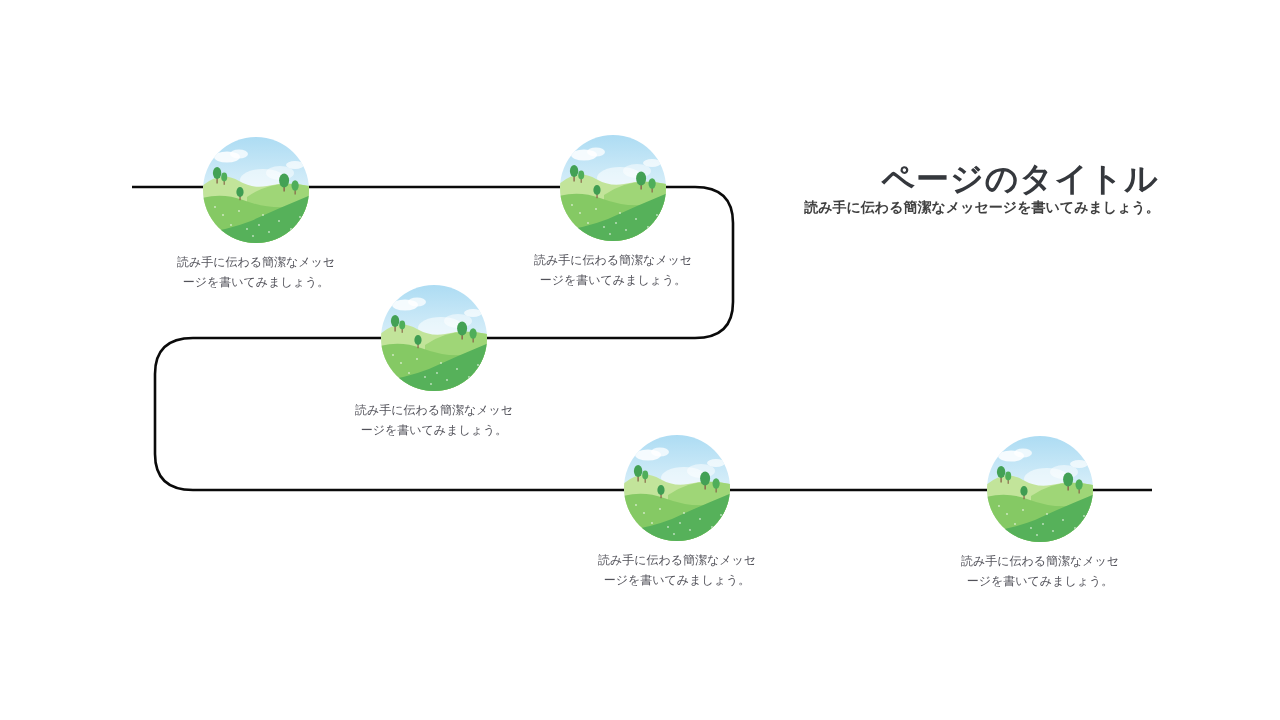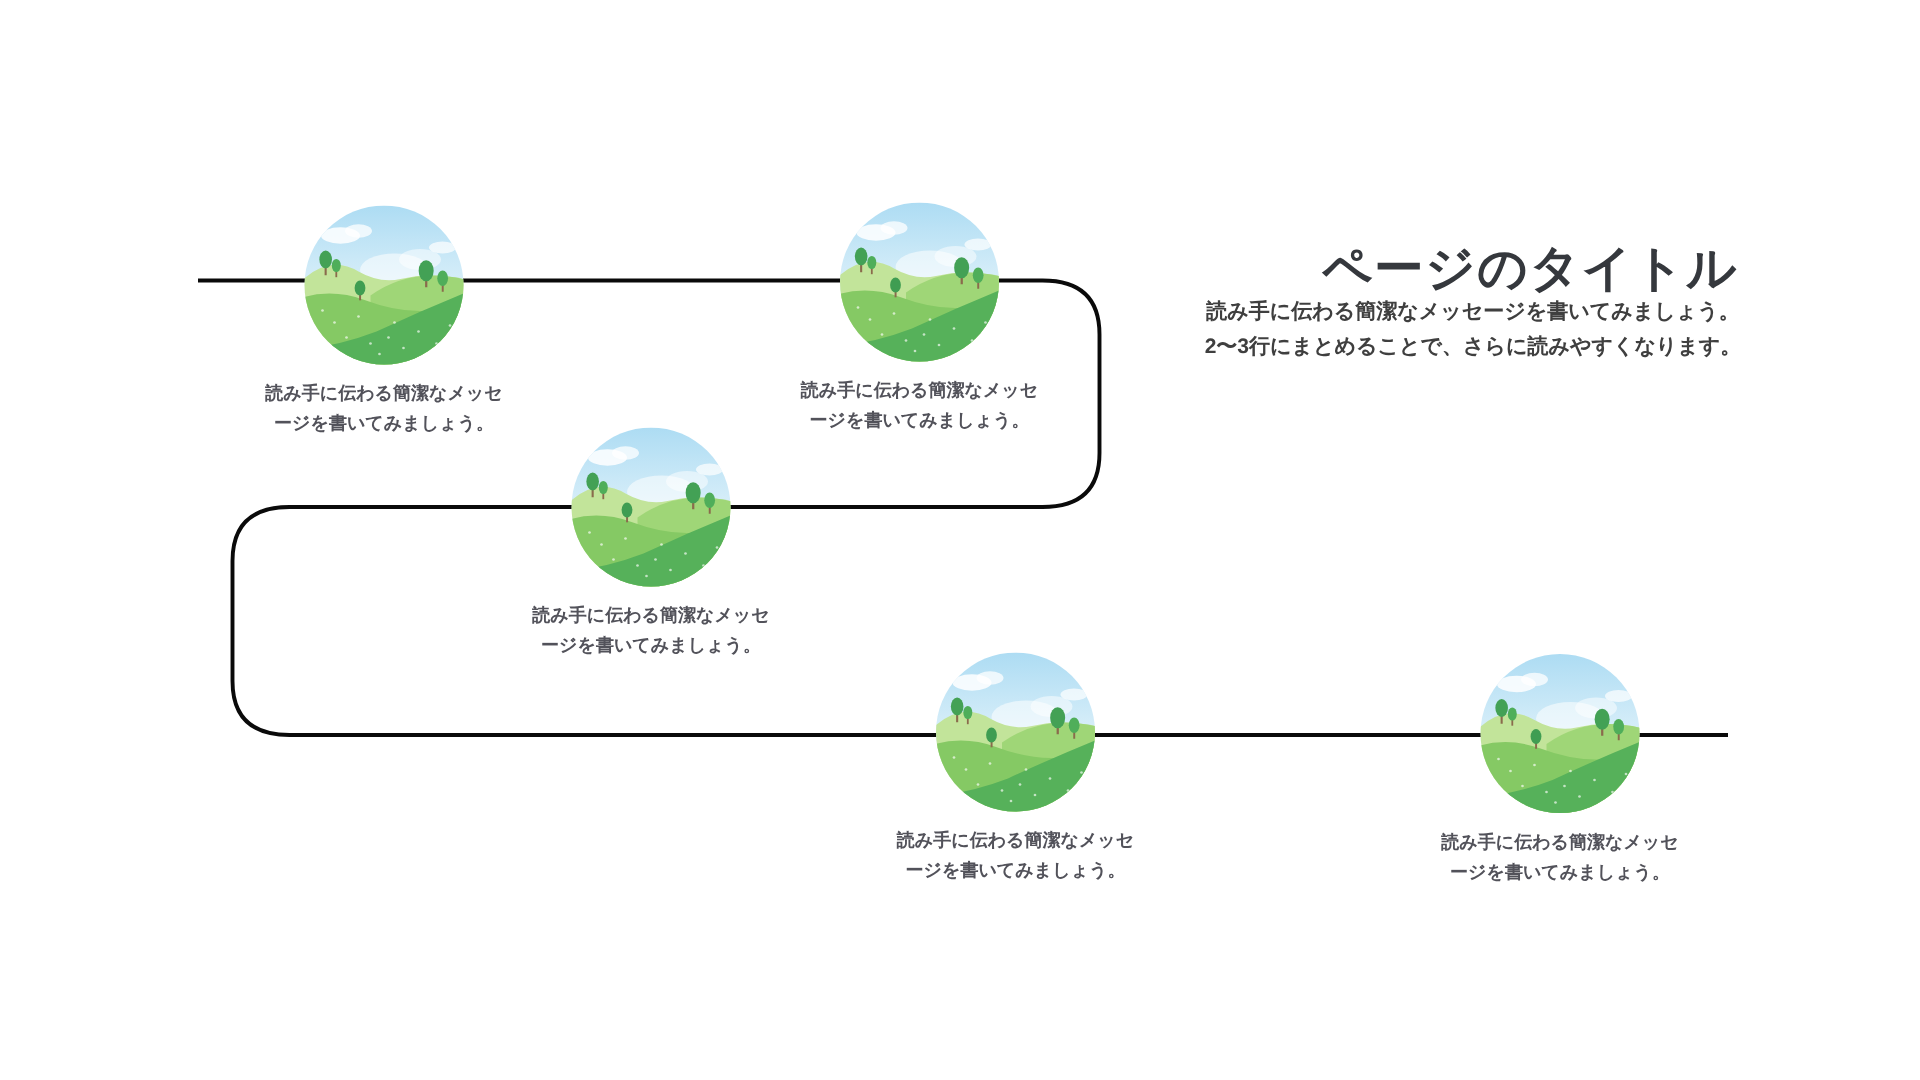--- a/index.html
+++ b/index.html
@@ -28,21 +28,20 @@
     width: 106px;
     height: 106px;
     display: block;
   }
   .caption {
     font-size: 12px;
     line-height: 20px;
     color: #52525a;
     text-align: center;
     white-space: nowrap;
-    font-weight: bold;
   }
   .title {
     position: absolute;
     left: 840px;
     top: 139px;
     width: 360px;
     text-align: center;
     font-size: 33px;
     font-weight: 700;
     color: #35383d;
@@ -183,16 +182,15 @@
       </svg>
     <div class="caption">
       <div>読み手に伝わる簡潔なメッセ</div>
       <div>ージを書いてみましょう。</div>
     </div>
   </div>
 
   <h1 class="title">ページのタイトル</h1>
   <div class="desc">
     <div>読み手に伝わる簡潔なメッセージを書いてみましょう。</div>
-    <div>2〜3行にまとめることで、さらに読みやすくなります。</div>
   </div>
 
 </div>
 
 </body></html>

